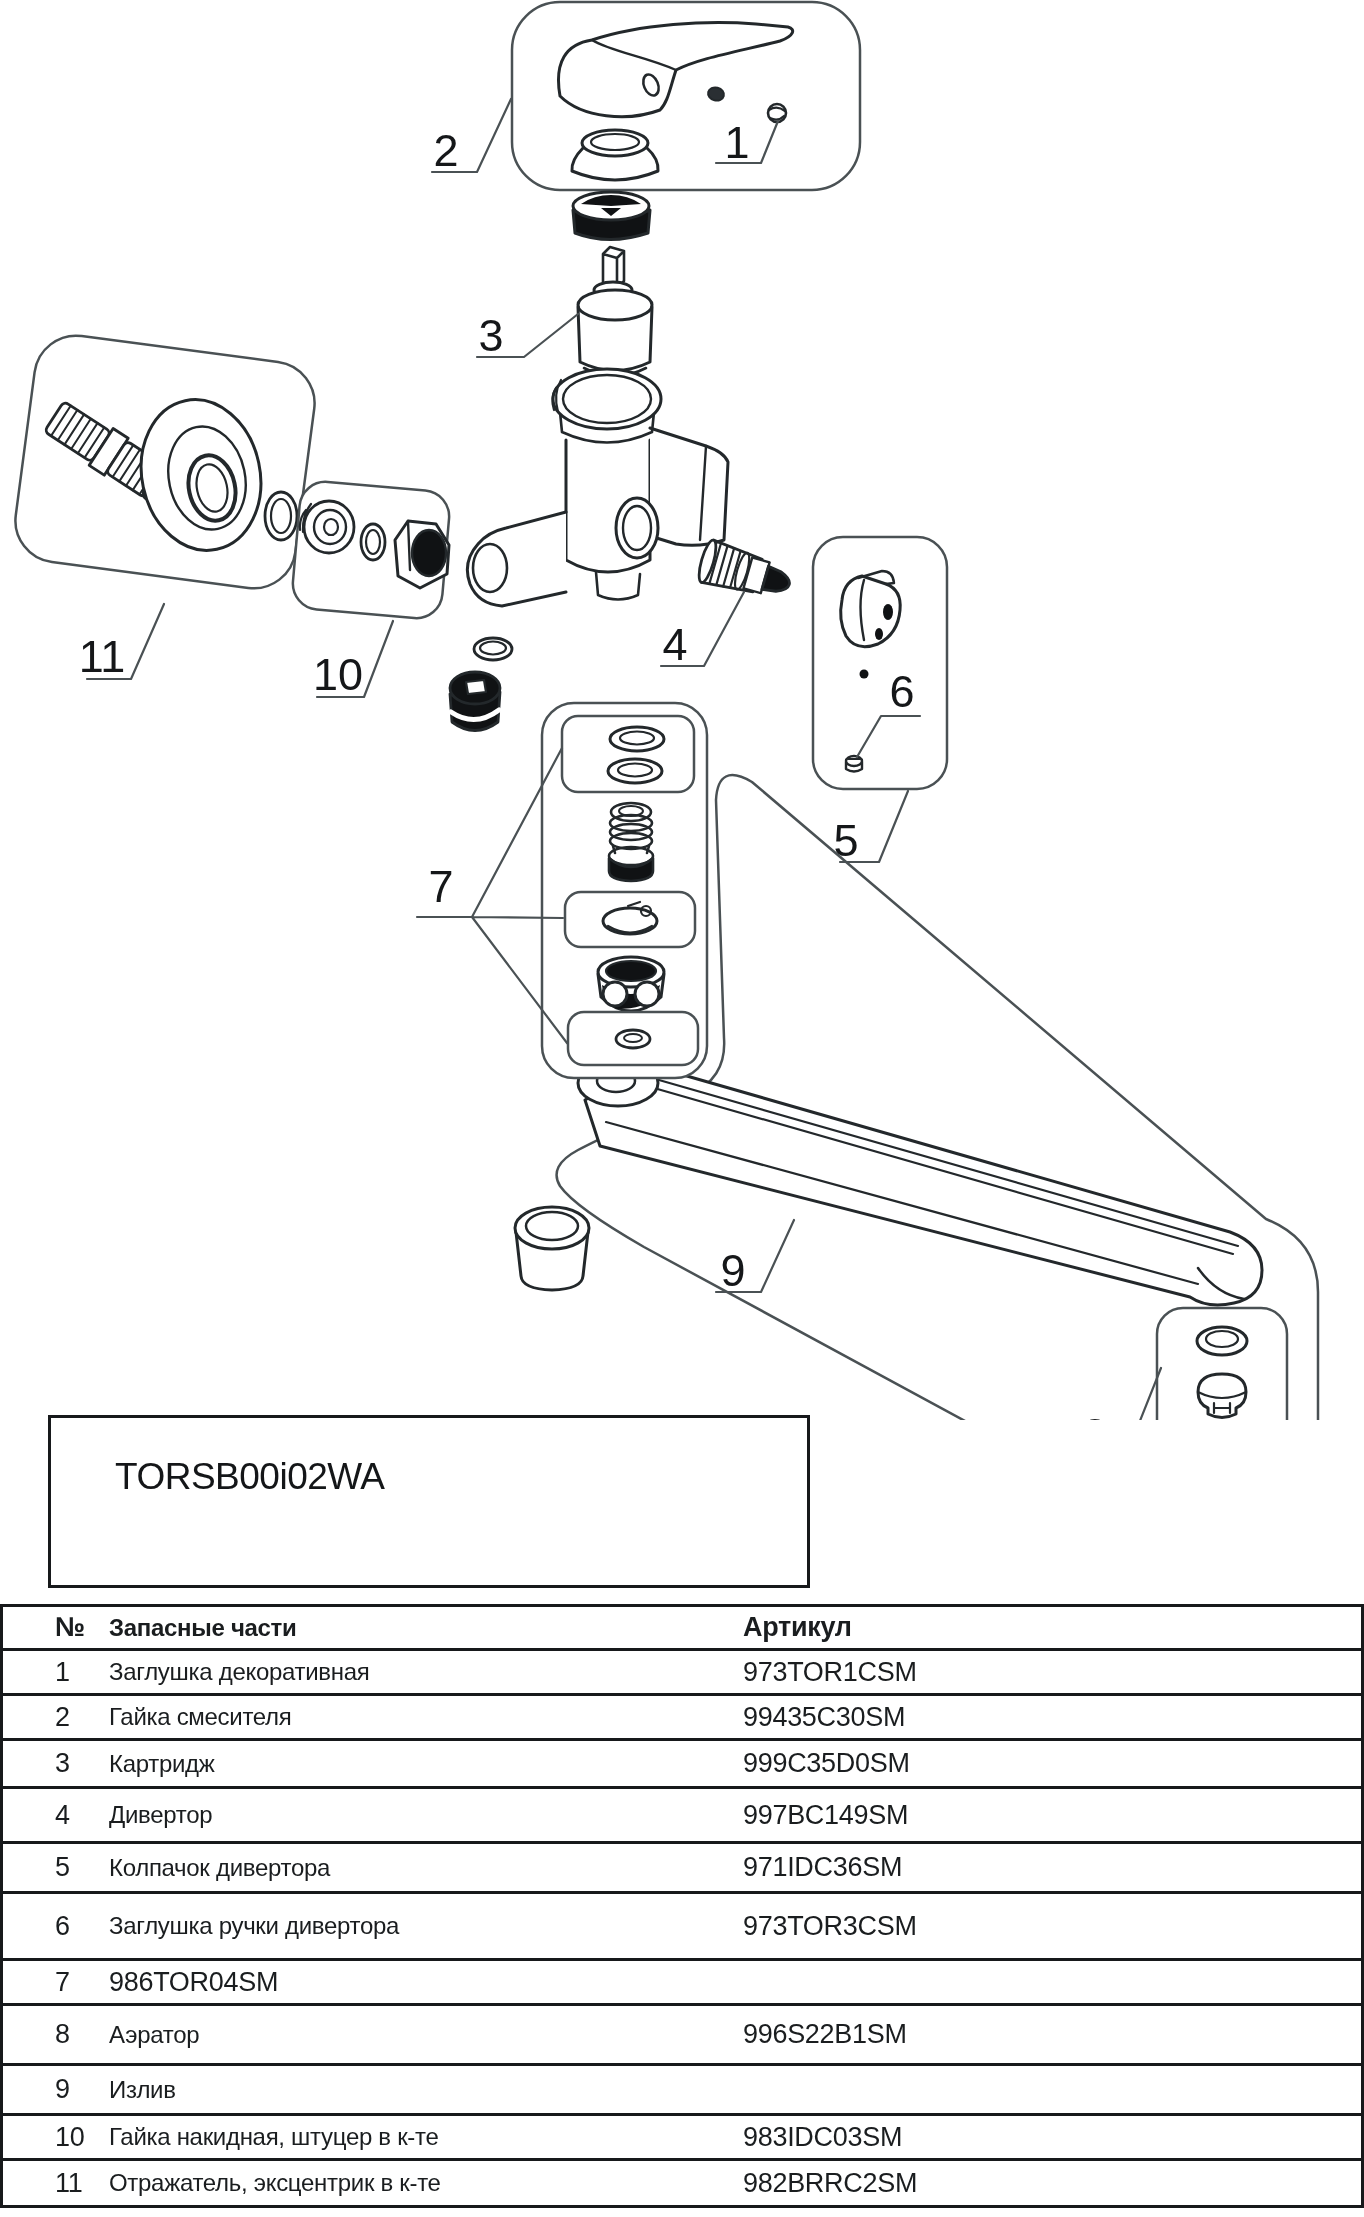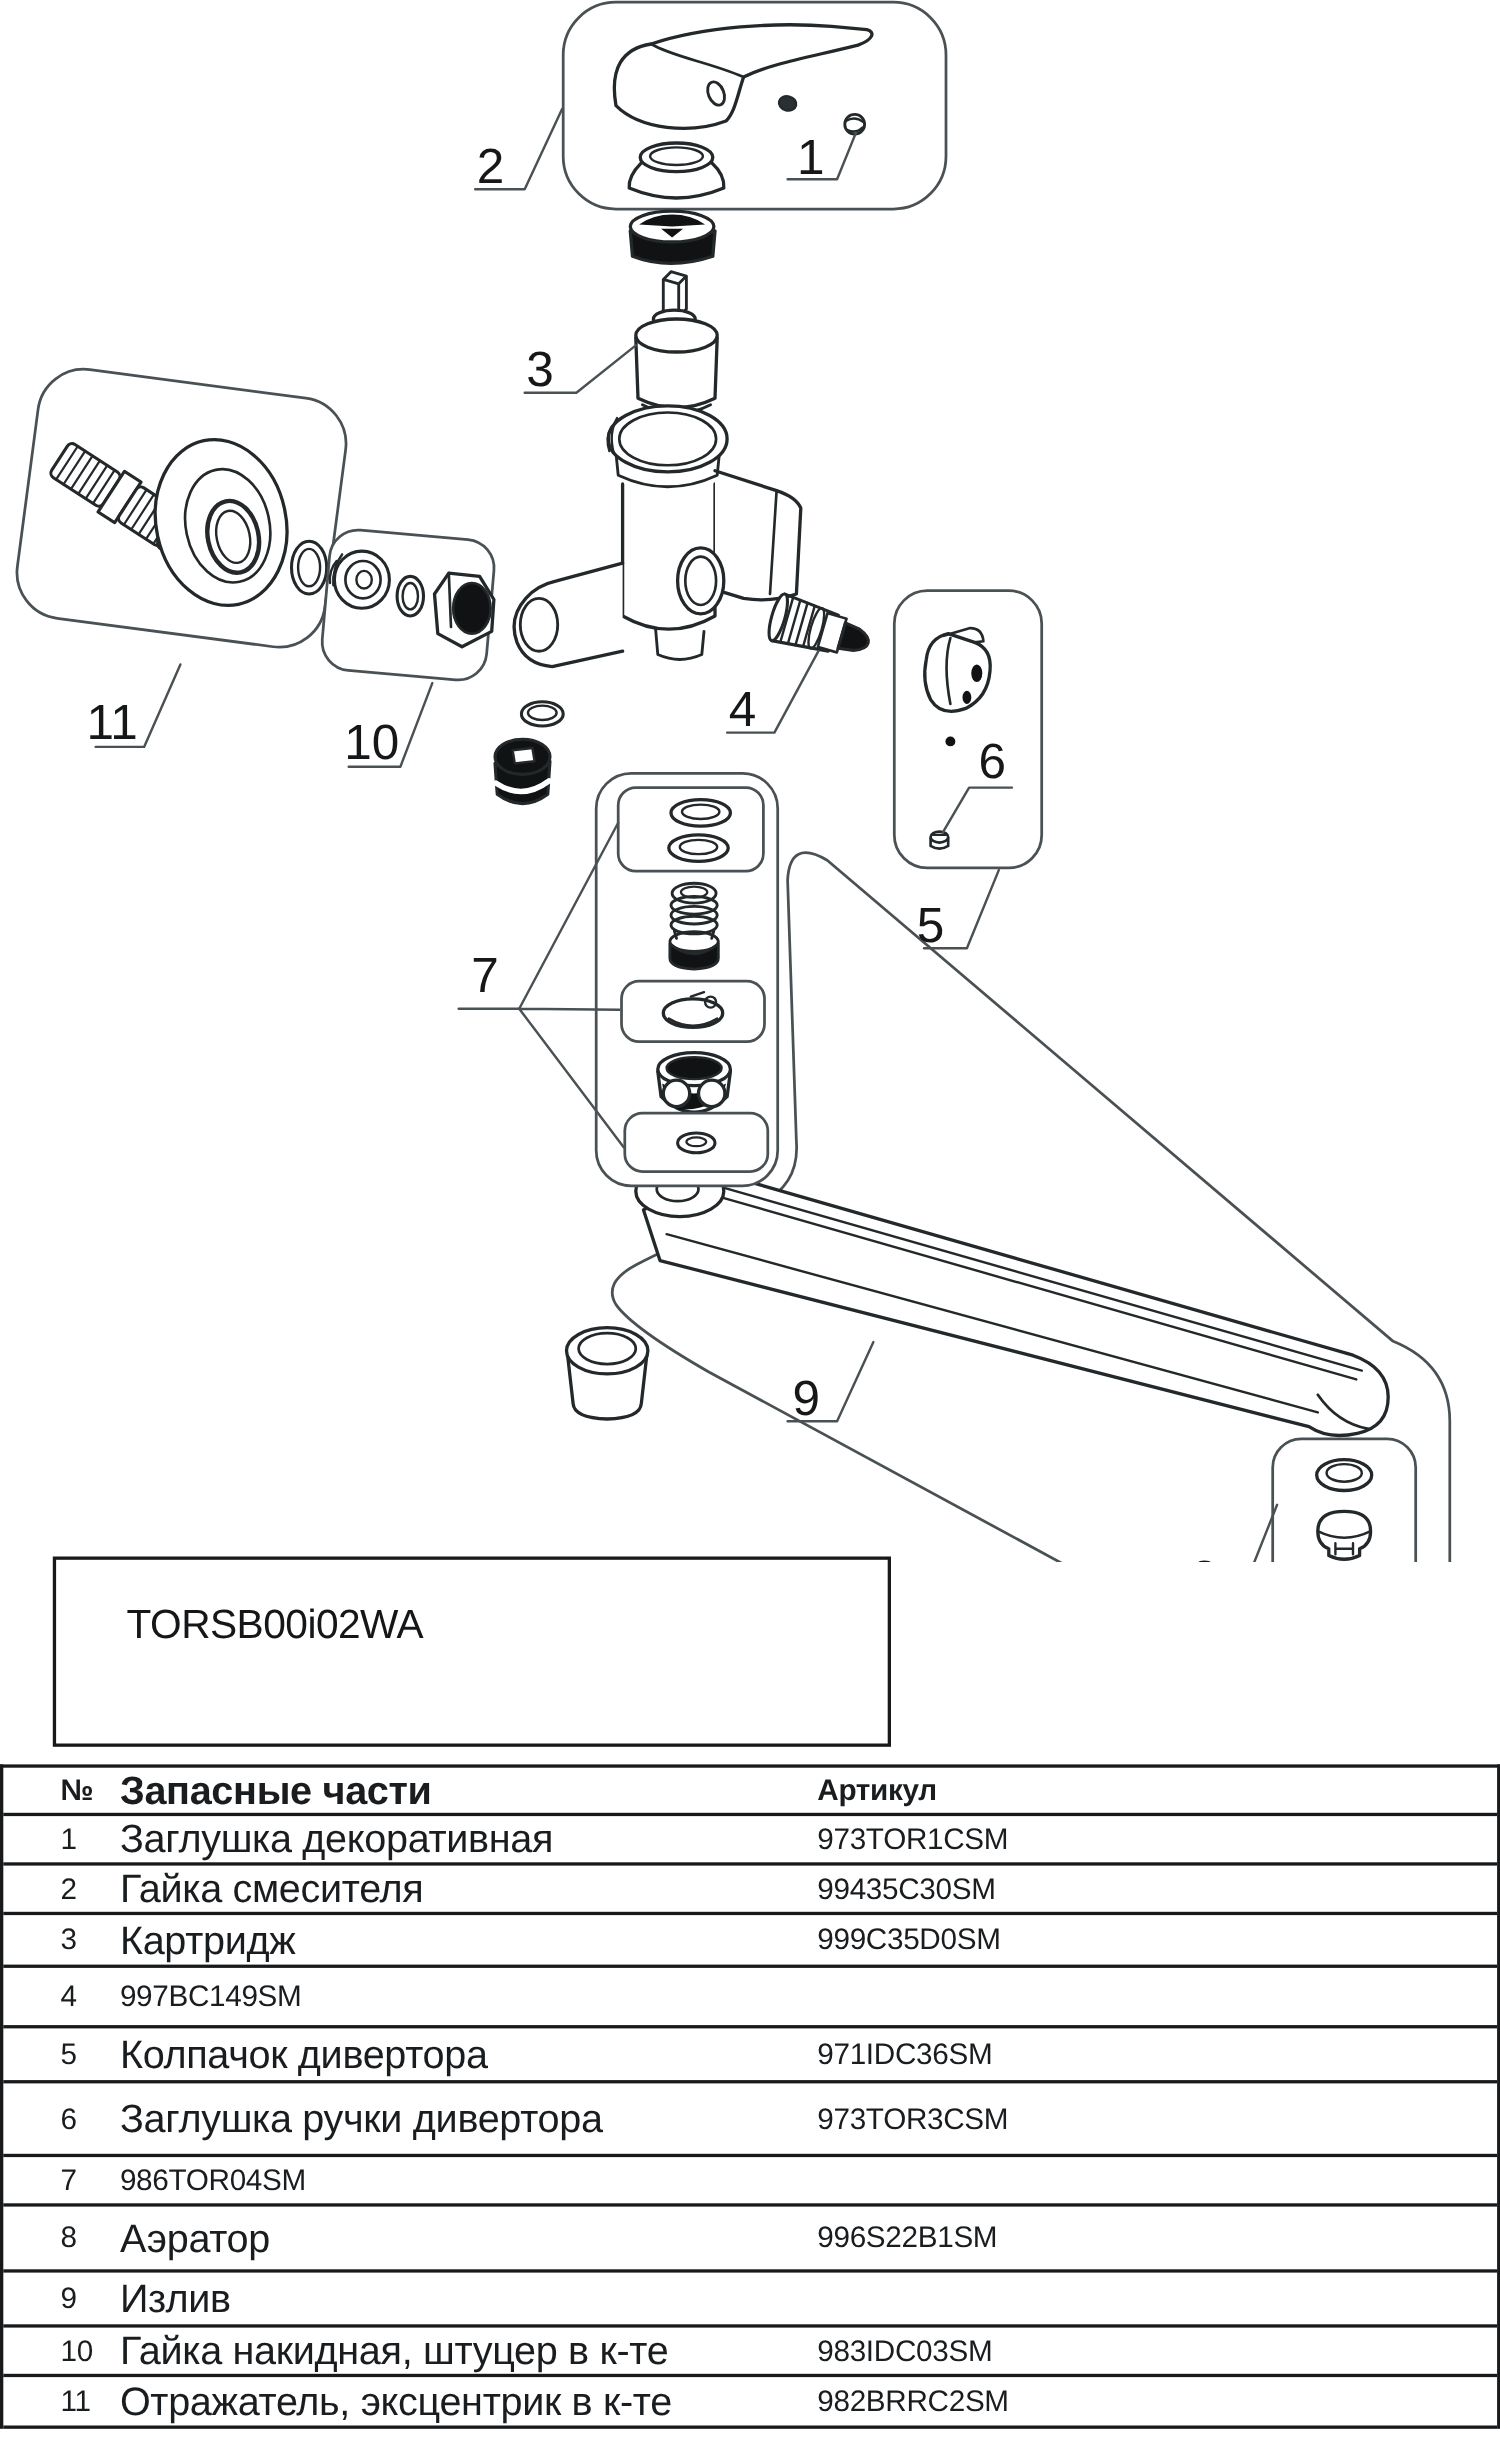--- a/index.html
+++ b/index.html
@@ -23,21 +23,21 @@
 
   
   .ptable {
     position:absolute; left:0; top:1604px; width:1364px;
     border-top:3px solid #17191b; border-left:3px solid #17191b; border-right:3px solid #17191b;
     box-sizing:border-box; background:#fff;
   }
   .trow { display:flex; align-items:center; border-bottom:3px solid #17191b; box-sizing:border-box; }
   .thead { height:44px; font-weight:bold; }
   .c-num  { width:106px; padding-left:52px; box-sizing:border-box; font-size:27px; letter-spacing:-0.3px; flex:none; }
-  .c-part { flex:1; font-size:36px; letter-spacing:-0.3px; }
+  .c-part { flex:1; font-size:24px; letter-spacing:-0.3px; }
   .c-sku  { width:618px; flex:none; font-size:27px; letter-spacing:-0.3px; }
   .h1{height:45px}.h2{height:45px}.h3{height:48px}.h4{height:55px}.h5{height:50px}
   .h6{height:67px}.h7{height:45px}.h8{height:60px}.h9{height:50px}.h10{height:45px}.h11{height:47px}
 </style>
 </head>
 <body>
 
 <div class="stage">
 
   <svg width="1364" height="1420" viewBox="0 0 1364 1420" style="position:absolute;left:0;top:0" fill="none" stroke-linecap="round" stroke-linejoin="round">
@@ -304,20 +304,21 @@
       <div class="c-part">Гайка смесителя</div>
       <div class="c-sku">99435C30SM</div>
     </div>
     <div class="trow h3">
       <div class="c-num">3</div>
       <div class="c-part">Картридж</div>
       <div class="c-sku">999C35D0SM</div>
     </div>
     <div class="trow h4">
       <div class="c-num">4</div>
+      <div class="c-part">Дивертор</div>
       <div class="c-sku">997BC149SM</div>
     </div>
     <div class="trow h5">
       <div class="c-num">5</div>
       <div class="c-part">Колпачок дивертора</div>
       <div class="c-sku">971IDC36SM</div>
     </div>
     <div class="trow h6">
       <div class="c-num">6</div>
       <div class="c-part">Заглушка ручки дивертора</div>

